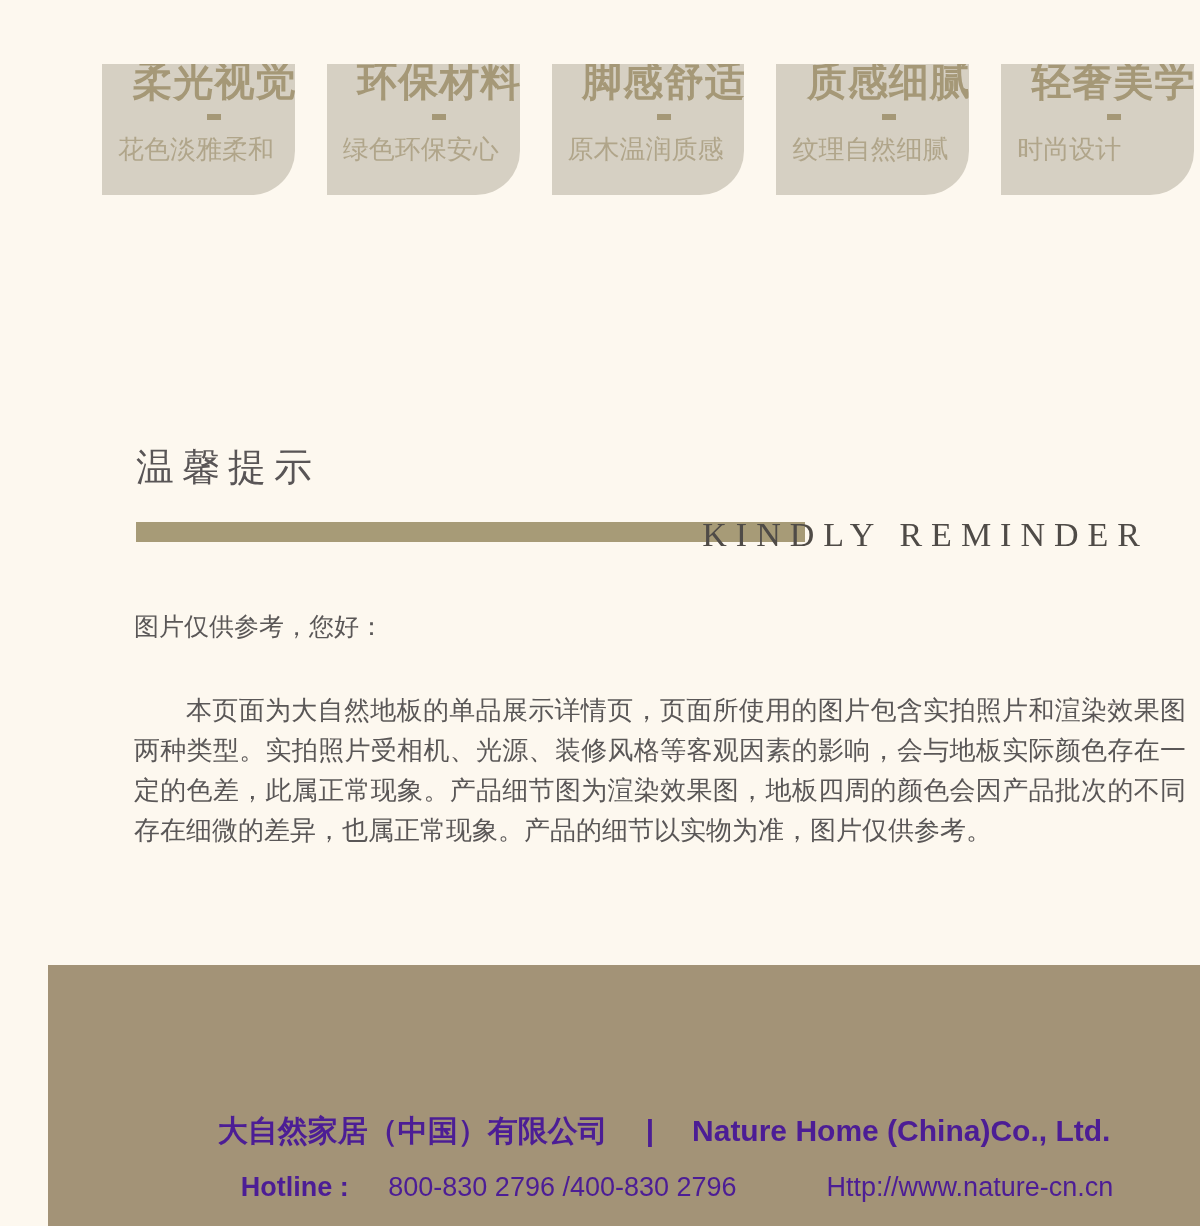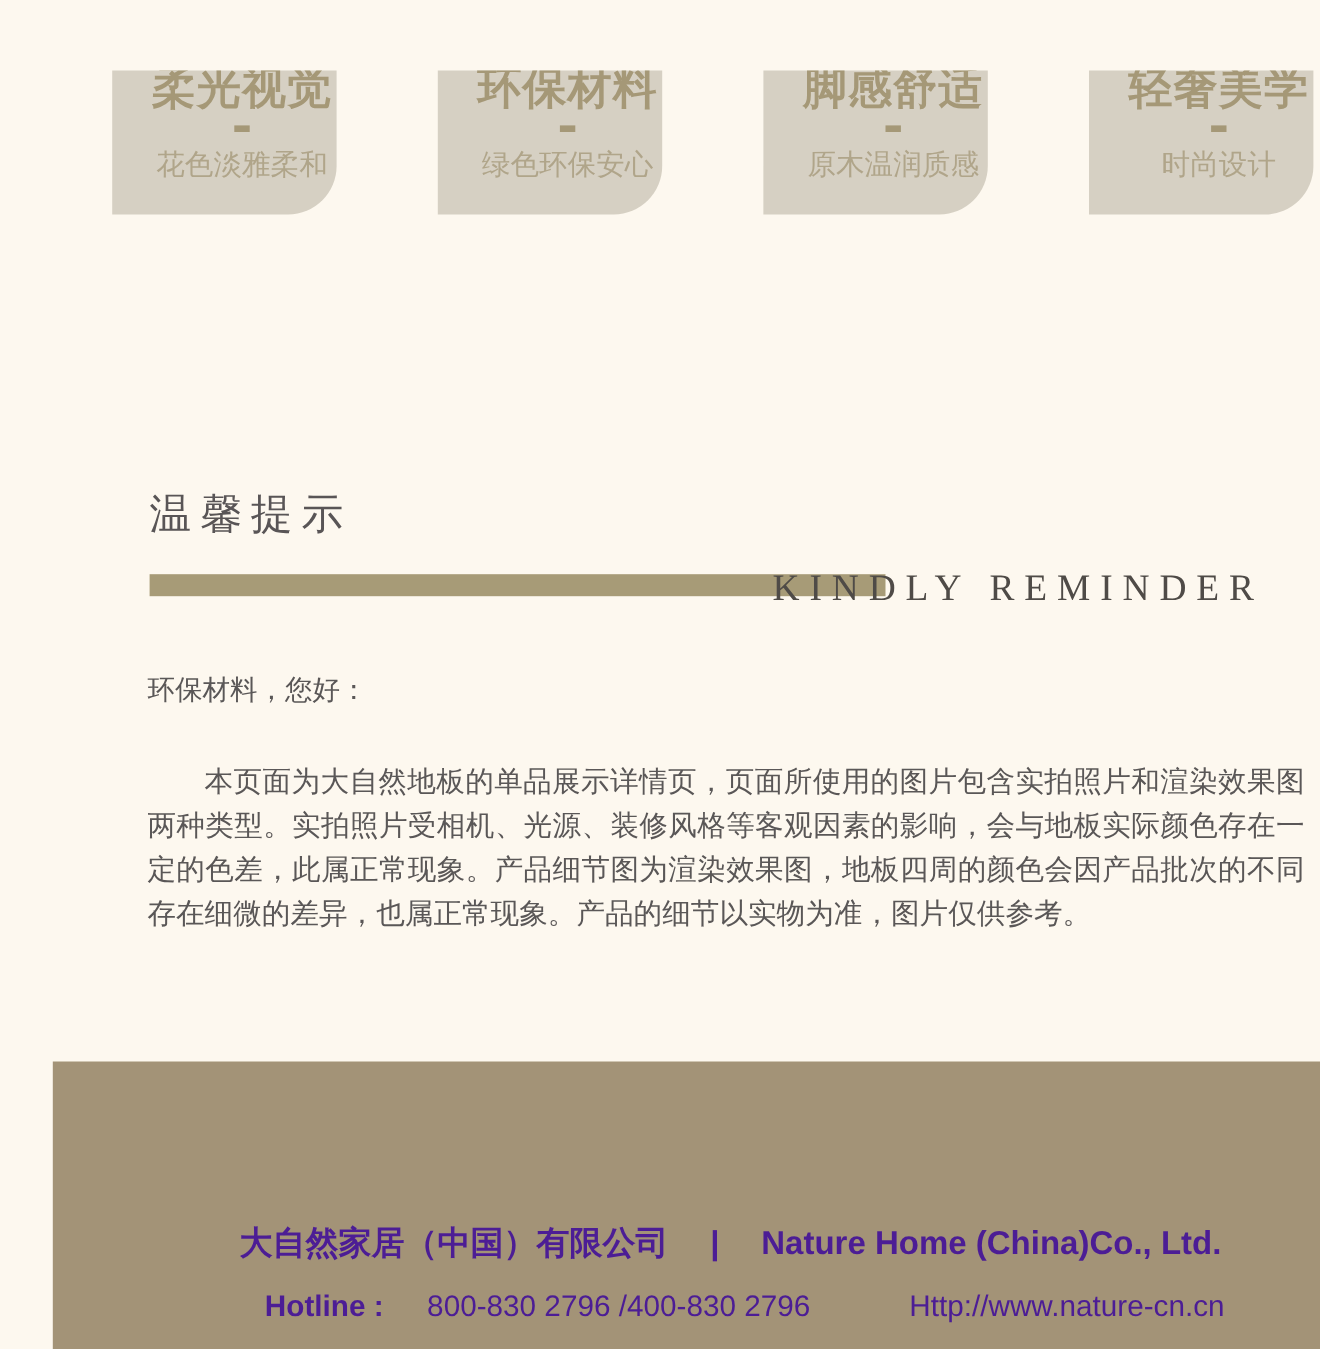--- a/index.html
+++ b/index.html
@@ -48,21 +48,21 @@
     left: 50%;
     transform: translateX(-50%);
     width: 14px;
     height: 6px;
     background: #a59877;
   }
   .card-subtitle {
     position: absolute;
     top: 54px;
     width: 100%;
-    text-align: center;
+    text-align: left;
     font-size: 26px;
     color: #b0a58a;
     line-height: 30px;
     white-space: nowrap;
   }
 
   
   .reminder-heading {
     position: absolute;
     left: 88px;
@@ -155,30 +155,35 @@
     <div class="card-title">环保材料</div>
     <div class="card-dash"></div>
     <div class="card-subtitle">绿色环保安心</div>
   </div>
   <div class="card">
     <div class="card-title">脚感舒适</div>
     <div class="card-dash"></div>
     <div class="card-subtitle">原木温润质感</div>
   </div>
   <div class="card">
+    <div class="card-title">质感细腻</div>
+    <div class="card-dash"></div>
+    <div class="card-subtitle">纹理自然细腻</div>
+  </div>
+  <div class="card">
     <div class="card-title">轻奢美学</div>
     <div class="card-dash"></div>
     <div class="card-subtitle">时尚设计</div>
   </div>
 </div>
 
 <div class="reminder-heading">温馨提示</div>
 <div class="reminder-bar"></div>
 <div class="reminder-heading-en">KINDLY REMINDER</div>
-<div class="reminder-greeting">环保材料，您好：</div>
+<div class="reminder-greeting">图片仅供参考，您好：</div>
 <div class="reminder-body">本页面为大自然地板的单品展示详情页，页面所使用的图片包含实拍照片和渲染效果图两种类型。实拍照片受相机、光源、装修风格等客观因素的影响，会与地板实际颜色存在一定的色差，此属正常现象。产品细节图为渲染效果图，地板四周的颜色会因产品批次的不同存在细微的差异，也属正常现象。产品的细节以实物为准，图片仅供参考。</div>
 
 <div class="footer">
   <div class="footer-inner">
     <div class="footer-line1">
       <span>大自然家居（中国）有限公司</span><span class="sep">|</span><span>Nature Home (China)Co., Ltd.</span>
     </div>
     <div class="footer-line2">
       <span class="hotline-label">Hotline :</span>
       <span>800-830 2796 /400-830 2796</span><span class="gap"></span><span>Http://www.nature-cn.cn</span>

